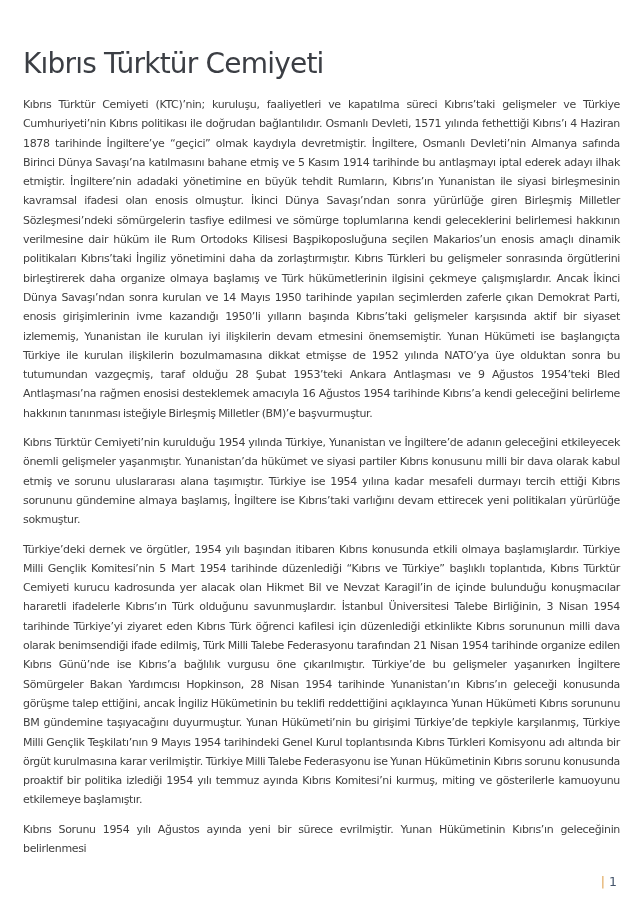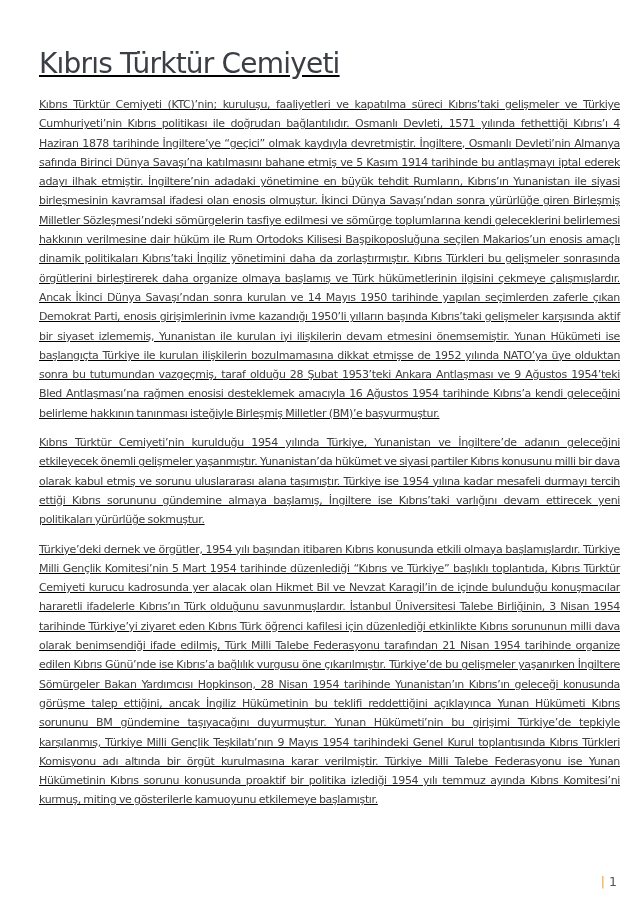--- a/index.html
+++ b/index.html
@@ -11,23 +11,22 @@
     height: 900px;
     background: #ffffff;
     overflow: hidden;
     position: relative;
     font-family: "DejaVu Sans", "Liberation Sans", sans-serif;
   }
   .page {
     position: absolute;
     inset: 0;
     box-sizing: border-box;
-    padding: 46px 14px 0 39px;
+    padding: 46px 14px 0 23px;
     background: #ffffff;
-    text-decoration: underline;
   }
   h1.doc-title {
     margin: 0 0 14px 0;
     font-size: 28px;
     font-weight: 400;
     letter-spacing: -0.8px;
     line-height: 1.25;
     color: #3b3e44;
   }
   p.doc-par {
@@ -60,17 +59,18 @@
 
 <div class="page">
   <h1 class="doc-title">Kıbrıs Türktür Cemiyeti</h1>
 
   <p class="doc-par">Kıbrıs Türktür Cemiyeti (KTC)’nin; kuruluşu, faaliyetleri ve kapatılma süreci Kıbrıs’taki gelişmeler ve Türkiye Cumhuriyeti’nin Kıbrıs politikası ile doğrudan bağlantılıdır. Osmanlı Devleti, 1571 yılında fethettiği Kıbrıs’ı 4 Haziran 1878 tarihinde İngiltere’ye “geçici” olmak kaydıyla devretmiştir. İngiltere, Osmanlı Devleti’nin Almanya safında Birinci Dünya Savaşı’na katılmasını bahane etmiş ve 5 Kasım 1914 tarihinde bu antlaşmayı iptal ederek adayı ilhak etmiştir. İngiltere’nin adadaki yönetimine en büyük tehdit Rumların, Kıbrıs’ın Yunanistan ile siyasi birleşmesinin kavramsal ifadesi olan enosis olmuştur. İkinci Dünya Savaşı’ndan sonra yürürlüğe giren Birleşmiş Milletler Sözleşmesi’ndeki sömürgelerin tasfiye edilmesi ve sömürge toplumlarına kendi geleceklerini belirlemesi hakkının verilmesine dair hüküm ile Rum Ortodoks Kilisesi Başpikoposluğuna seçilen Makarios’un enosis amaçlı dinamik politikaları Kıbrıs’taki İngiliz yönetimini daha da zorlaştırmıştır. Kıbrıs Türkleri bu gelişmeler sonrasında örgütlerini birleştirerek daha organize olmaya başlamış ve Türk hükümetlerinin ilgisini çekmeye çalışmışlardır. Ancak İkinci Dünya Savaşı’ndan sonra kurulan ve 14 Mayıs 1950 tarihinde yapılan seçimlerden zaferle çıkan Demokrat Parti, enosis girişimlerinin ivme kazandığı 1950’li yılların başında Kıbrıs’taki gelişmeler karşısında aktif bir siyaset izlememiş, Yunanistan ile kurulan iyi ilişkilerin devam etmesini önemsemiştir. Yunan Hükümeti ise başlangıçta Türkiye ile kurulan ilişkilerin bozulmamasına dikkat etmişse de 1952 yılında NATO’ya üye olduktan sonra bu tutumundan vazgeçmiş, taraf olduğu 28 Şubat 1953’teki Ankara Antlaşması ve 9 Ağustos 1954’teki Bled Antlaşması’na rağmen enosisi desteklemek amacıyla 16 Ağustos 1954 tarihinde Kıbrıs’a kendi geleceğini belirleme hakkının tanınması isteğiyle Birleşmiş Milletler (BM)’e başvurmuştur.</p>
 
   <p class="doc-par">Kıbrıs Türktür Cemiyeti’nin kurulduğu 1954 yılında Türkiye, Yunanistan ve İngiltere’de adanın geleceğini etkileyecek önemli gelişmeler yaşanmıştır. Yunanistan’da hükümet ve siyasi partiler Kıbrıs konusunu milli bir dava olarak kabul etmiş ve sorunu uluslararası alana taşımıştır. Türkiye ise 1954 yılına kadar mesafeli durmayı tercih ettiği Kıbrıs sorununu gündemine almaya başlamış, İngiltere ise Kıbrıs’taki varlığını devam ettirecek yeni politikaları yürürlüğe sokmuştur.</p>
 
   <p class="doc-par">Türkiye’deki dernek ve örgütler, 1954 yılı başından itibaren Kıbrıs konusunda etkili olmaya başlamışlardır. Türkiye Milli Gençlik Komitesi’nin 5 Mart 1954 tarihinde düzenlediği “Kıbrıs ve Türkiye” başlıklı toplantıda, Kıbrıs Türktür Cemiyeti kurucu kadrosunda yer alacak olan Hikmet Bil ve Nevzat Karagil’in de içinde bulunduğu konuşmacılar hararetli ifadelerle Kıbrıs’ın Türk olduğunu savunmuşlardır. İstanbul Üniversitesi Talebe Birliğinin, 3 Nisan 1954 tarihinde Türkiye’yi ziyaret eden Kıbrıs Türk öğrenci kafilesi için düzenlediği etkinlikte Kıbrıs sorununun milli dava olarak benimsendiği ifade edilmiş, Türk Milli Talebe Federasyonu tarafından 21 Nisan 1954 tarihinde organize edilen Kıbrıs Günü’nde ise Kıbrıs’a bağlılık vurgusu öne çıkarılmıştır. Türkiye’de bu gelişmeler yaşanırken İngiltere Sömürgeler Bakan Yardımcısı Hopkinson, 28 Nisan 1954 tarihinde Yunanistan’ın Kıbrıs’ın geleceği konusunda görüşme talep ettiğini, ancak İngiliz Hükümetinin bu teklifi reddettiğini açıklayınca Yunan Hükümeti Kıbrıs sorununu BM gündemine taşıyacağını duyurmuştur. Yunan Hükümeti’nin bu girişimi Türkiye’de tepkiyle karşılanmış, Türkiye Milli Gençlik Teşkilatı’nın 9 Mayıs 1954 tarihindeki Genel Kurul toplantısında Kıbrıs Türkleri Komisyonu adı altında bir örgüt kurulmasına karar verilmiştir. Türkiye Milli Talebe Federasyonu ise Yunan Hükümetinin Kıbrıs sorunu konusunda proaktif bir politika izlediği 1954 yılı temmuz ayında Kıbrıs Komitesi’ni kurmuş, miting ve gösterilerle kamuoyunu etkilemeye başlamıştır.</p>
 
+  <p class="doc-par">Kıbrıs Sorunu 1954 yılı Ağustos ayında yeni bir sürece evrilmiştir. Yunan Hükümetinin Kıbrıs’ın geleceğinin belirlenmesi</p>
 
   <div class="footer">
     <span class="sep">|</span><span class="num">1</span>
   </div>
 </div>
 
 </body></html>

